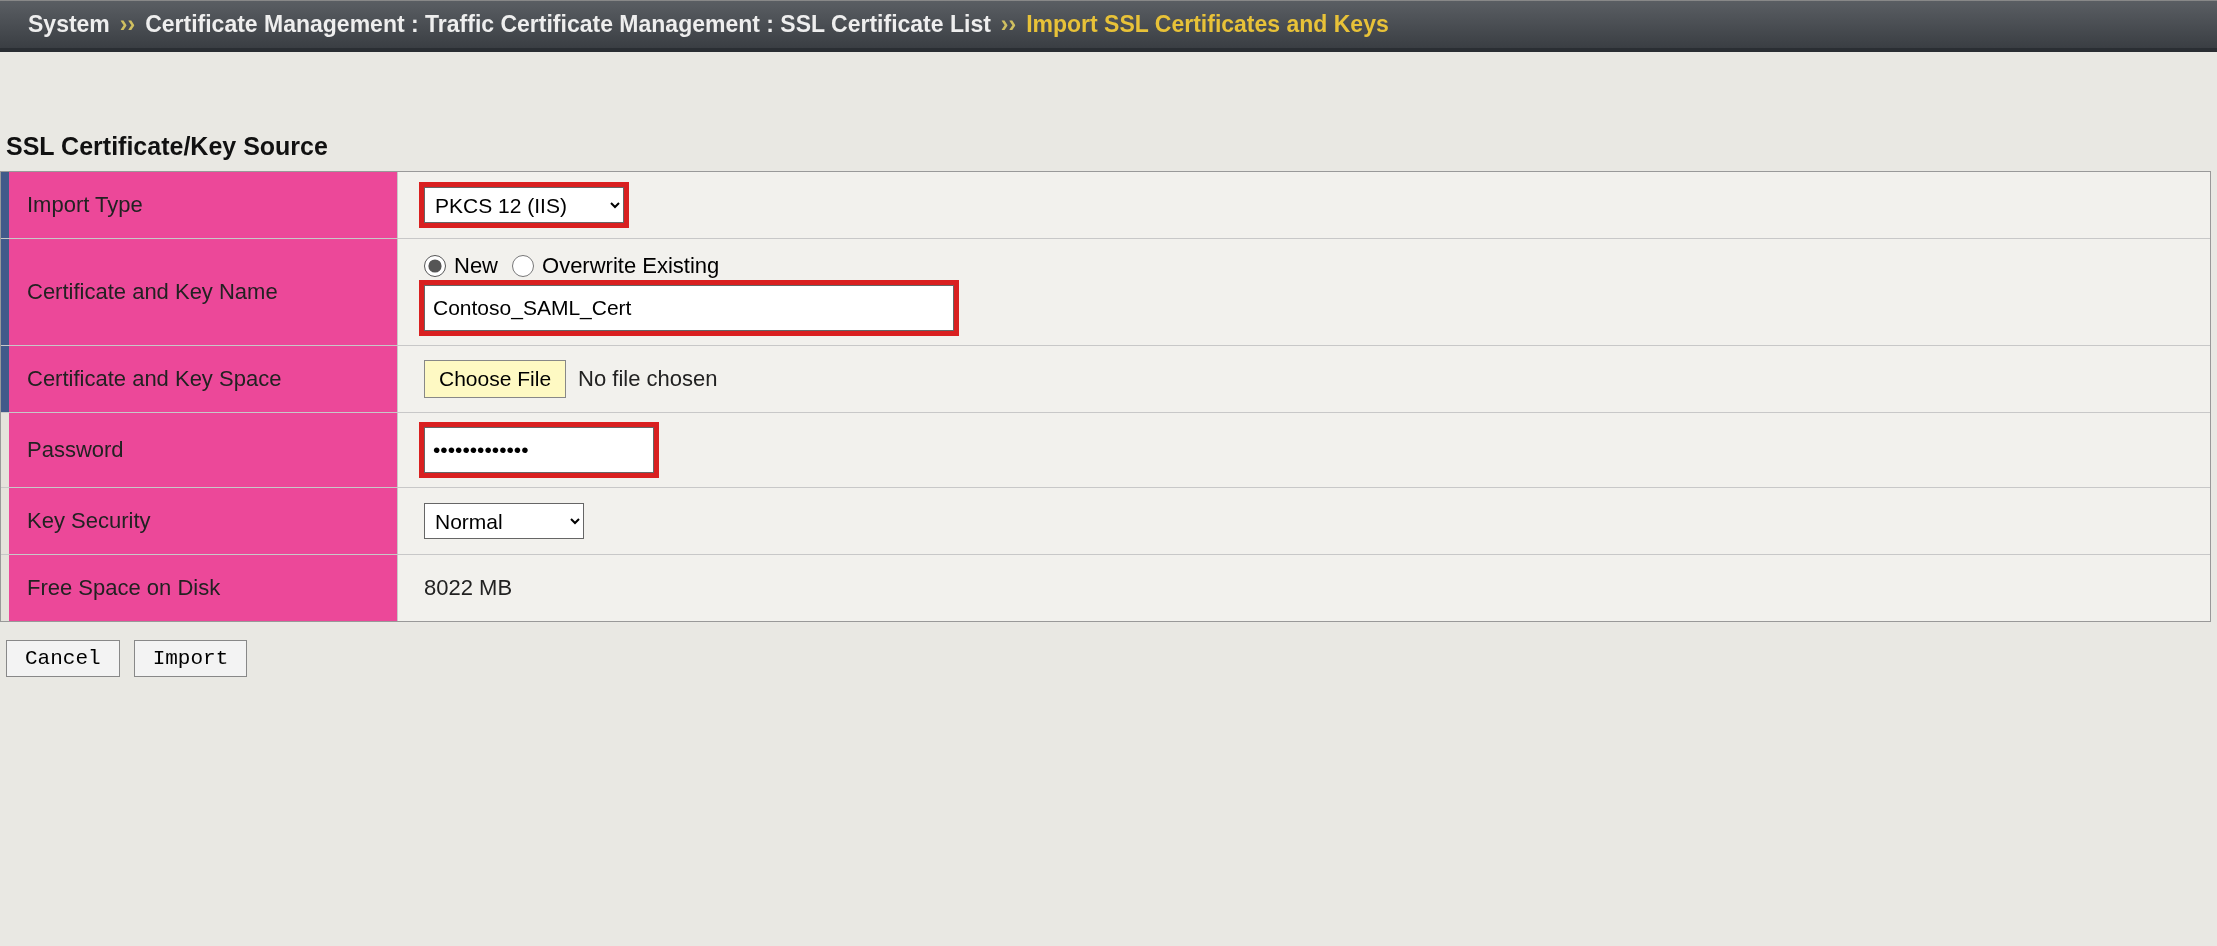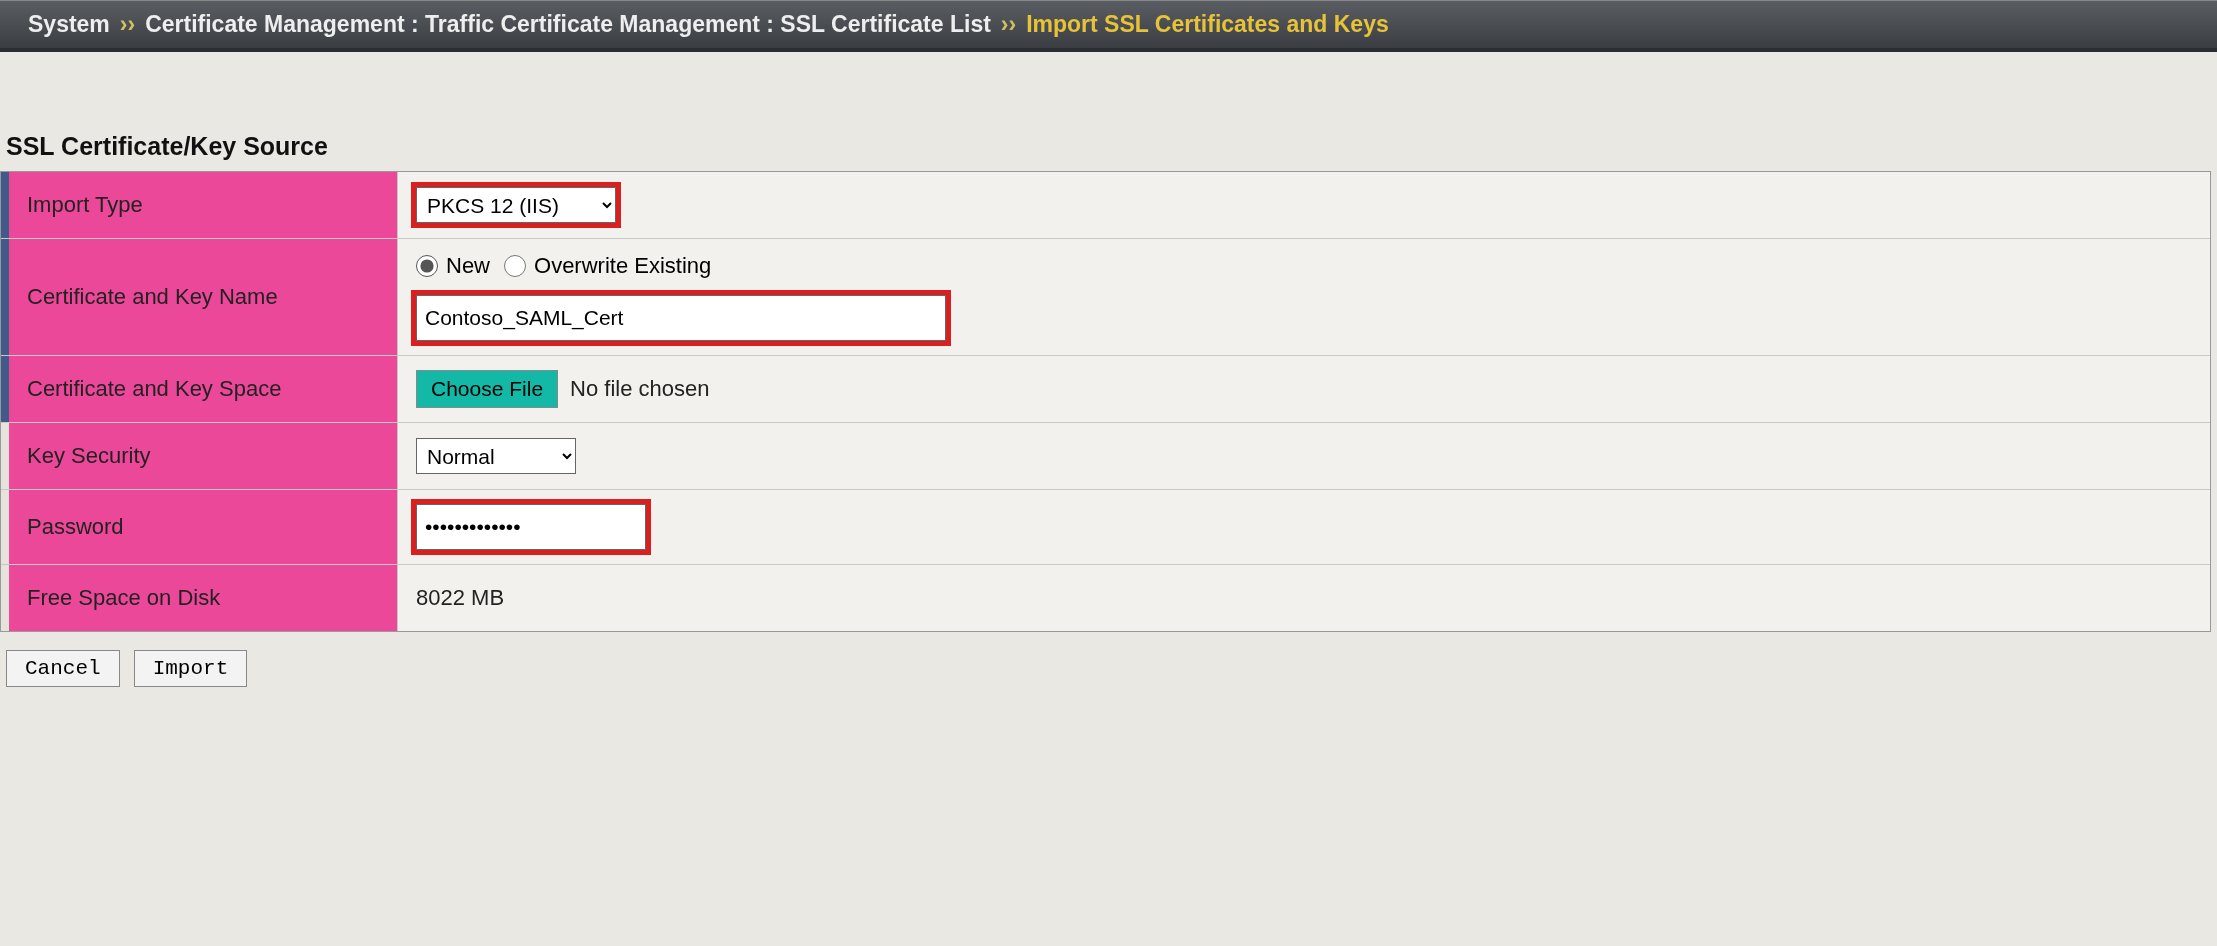--- a/index.html
+++ b/index.html
@@ -66,30 +66,30 @@
       padding: 20px 18px;
       display: flex;
       align-items: center;
       color: #222;
     }
     .label-cell.no-accent {
       border-left: 8px solid #e5e3dc;
     }
     .value-cell {
       flex: 1;
-      padding: 14px 18px;
+      padding: 14px 26px;
       display: flex;
       align-items: center;
       gap: 12px;
       flex-wrap: wrap;
     }
     .value-cell.stacked {
       flex-direction: column;
       align-items: flex-start;
-      gap: 16px;
+      gap: 6px;
     }
     .radio-line {
       display: flex;
       align-items: center;
       gap: 8px;
     }
     select.native {
       font-size: 21px;
       padding: 4px 6px;
       background: #fff;
@@ -115,21 +115,21 @@
       width: 230px;
     }
     input[type="radio"] {
       width: 22px;
       height: 22px;
       accent-color: #555;
     }
     .file-button {
       font-size: 21px;
       padding: 6px 14px;
-      background: #14b8a6;
+      background: #fef9c3;
       border: 1px solid #888;
       cursor: pointer;
       font-family: inherit;
     }
     .file-status {
       color: #222;
     }
     .static-value {
       color: #222;
     }
@@ -188,32 +188,32 @@
 
     <div class="form-row">
       <div class="label-cell">Certificate and Key Space</div>
       <div class="value-cell">
         <button class="file-button">Choose File</button>
         <span class="file-status">No file chosen</span>
       </div>
     </div>
 
     <div class="form-row">
+      <div class="label-cell no-accent">Password</div>
+      <div class="value-cell">
+        <input type="password" class="text-input-pwd highlight-red" value="•••••••••••••" style="">
+      </div>
+    </div>
+
+    <div class="form-row">
       <div class="label-cell no-accent">Key Security</div>
       <div class="value-cell">
         <select class="native" style="width:160px;">
           <option>Normal</option>
         </select>
-      </div>
-    </div>
-
-    <div class="form-row">
-      <div class="label-cell no-accent">Password</div>
-      <div class="value-cell">
-        <input type="password" class="text-input-pwd highlight-red" value="•••••••••••••" style="">
       </div>
     </div>
 
     <div class="form-row">
       <div class="label-cell no-accent">Free Space on Disk</div>
       <div class="value-cell">
         <span class="static-value">8022 MB</span>
       </div>
     </div>
 

